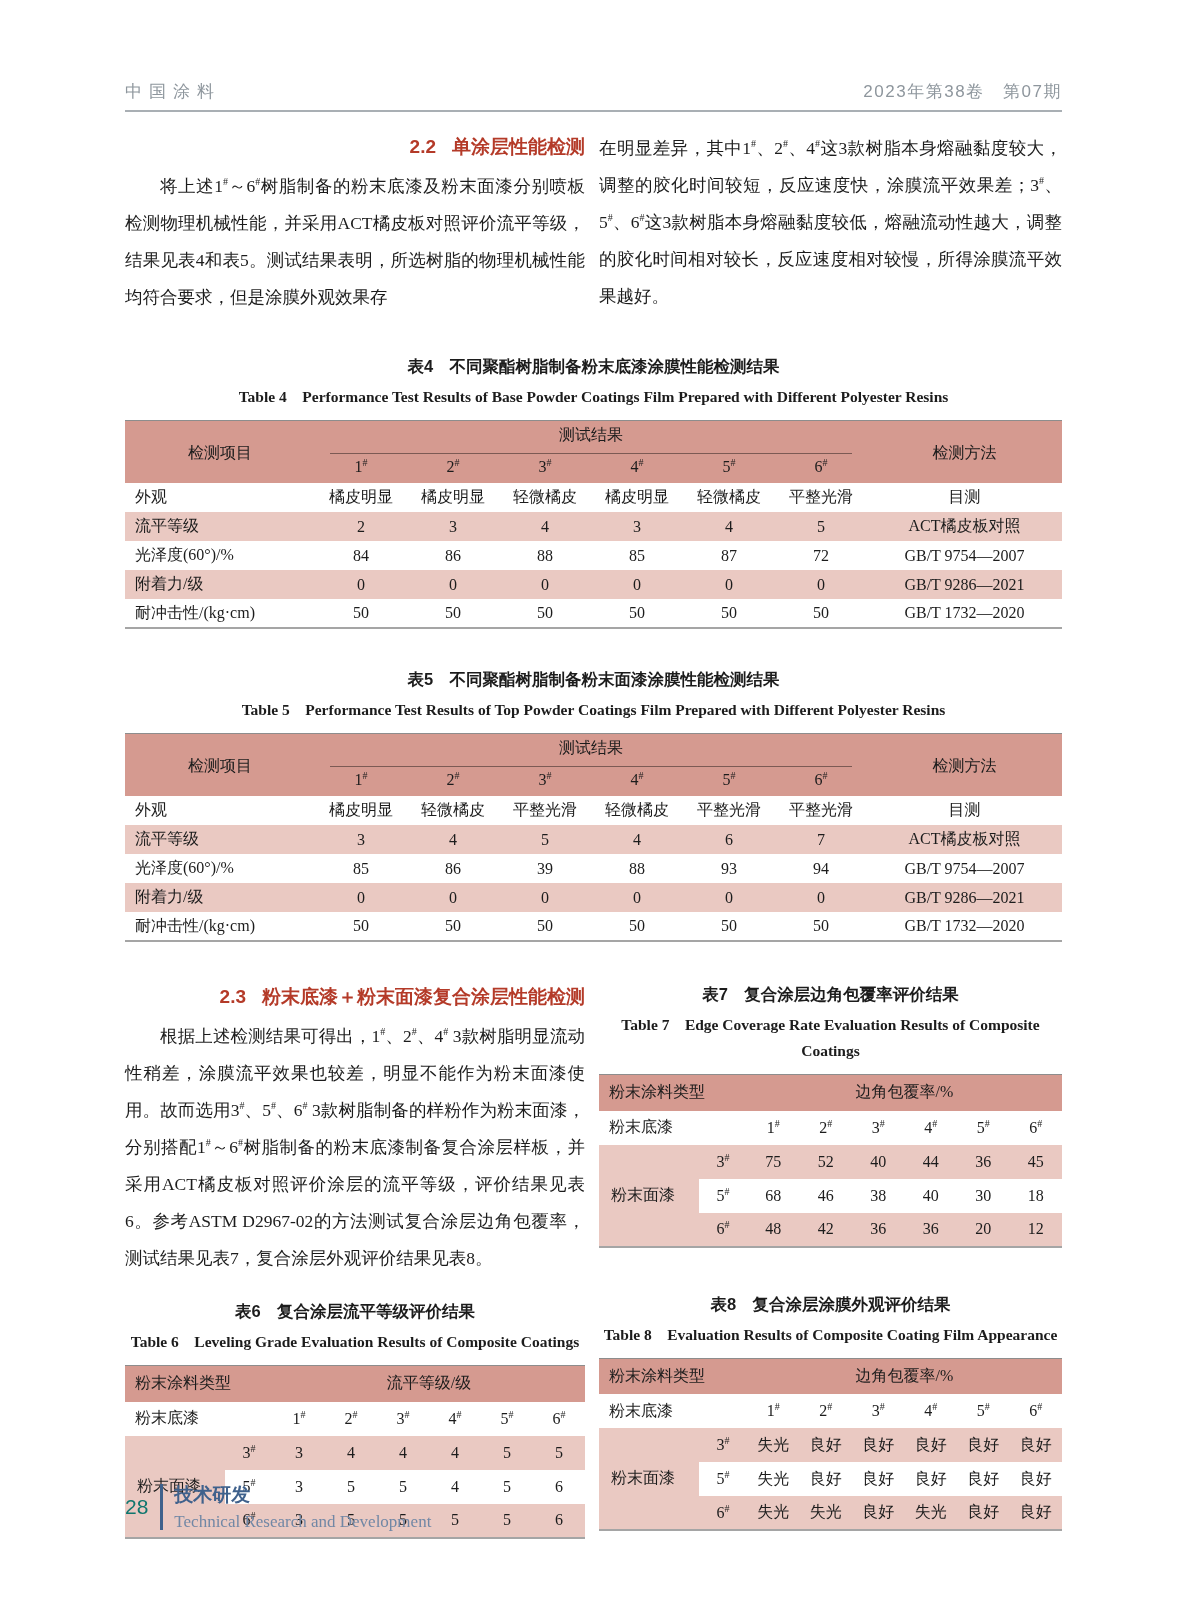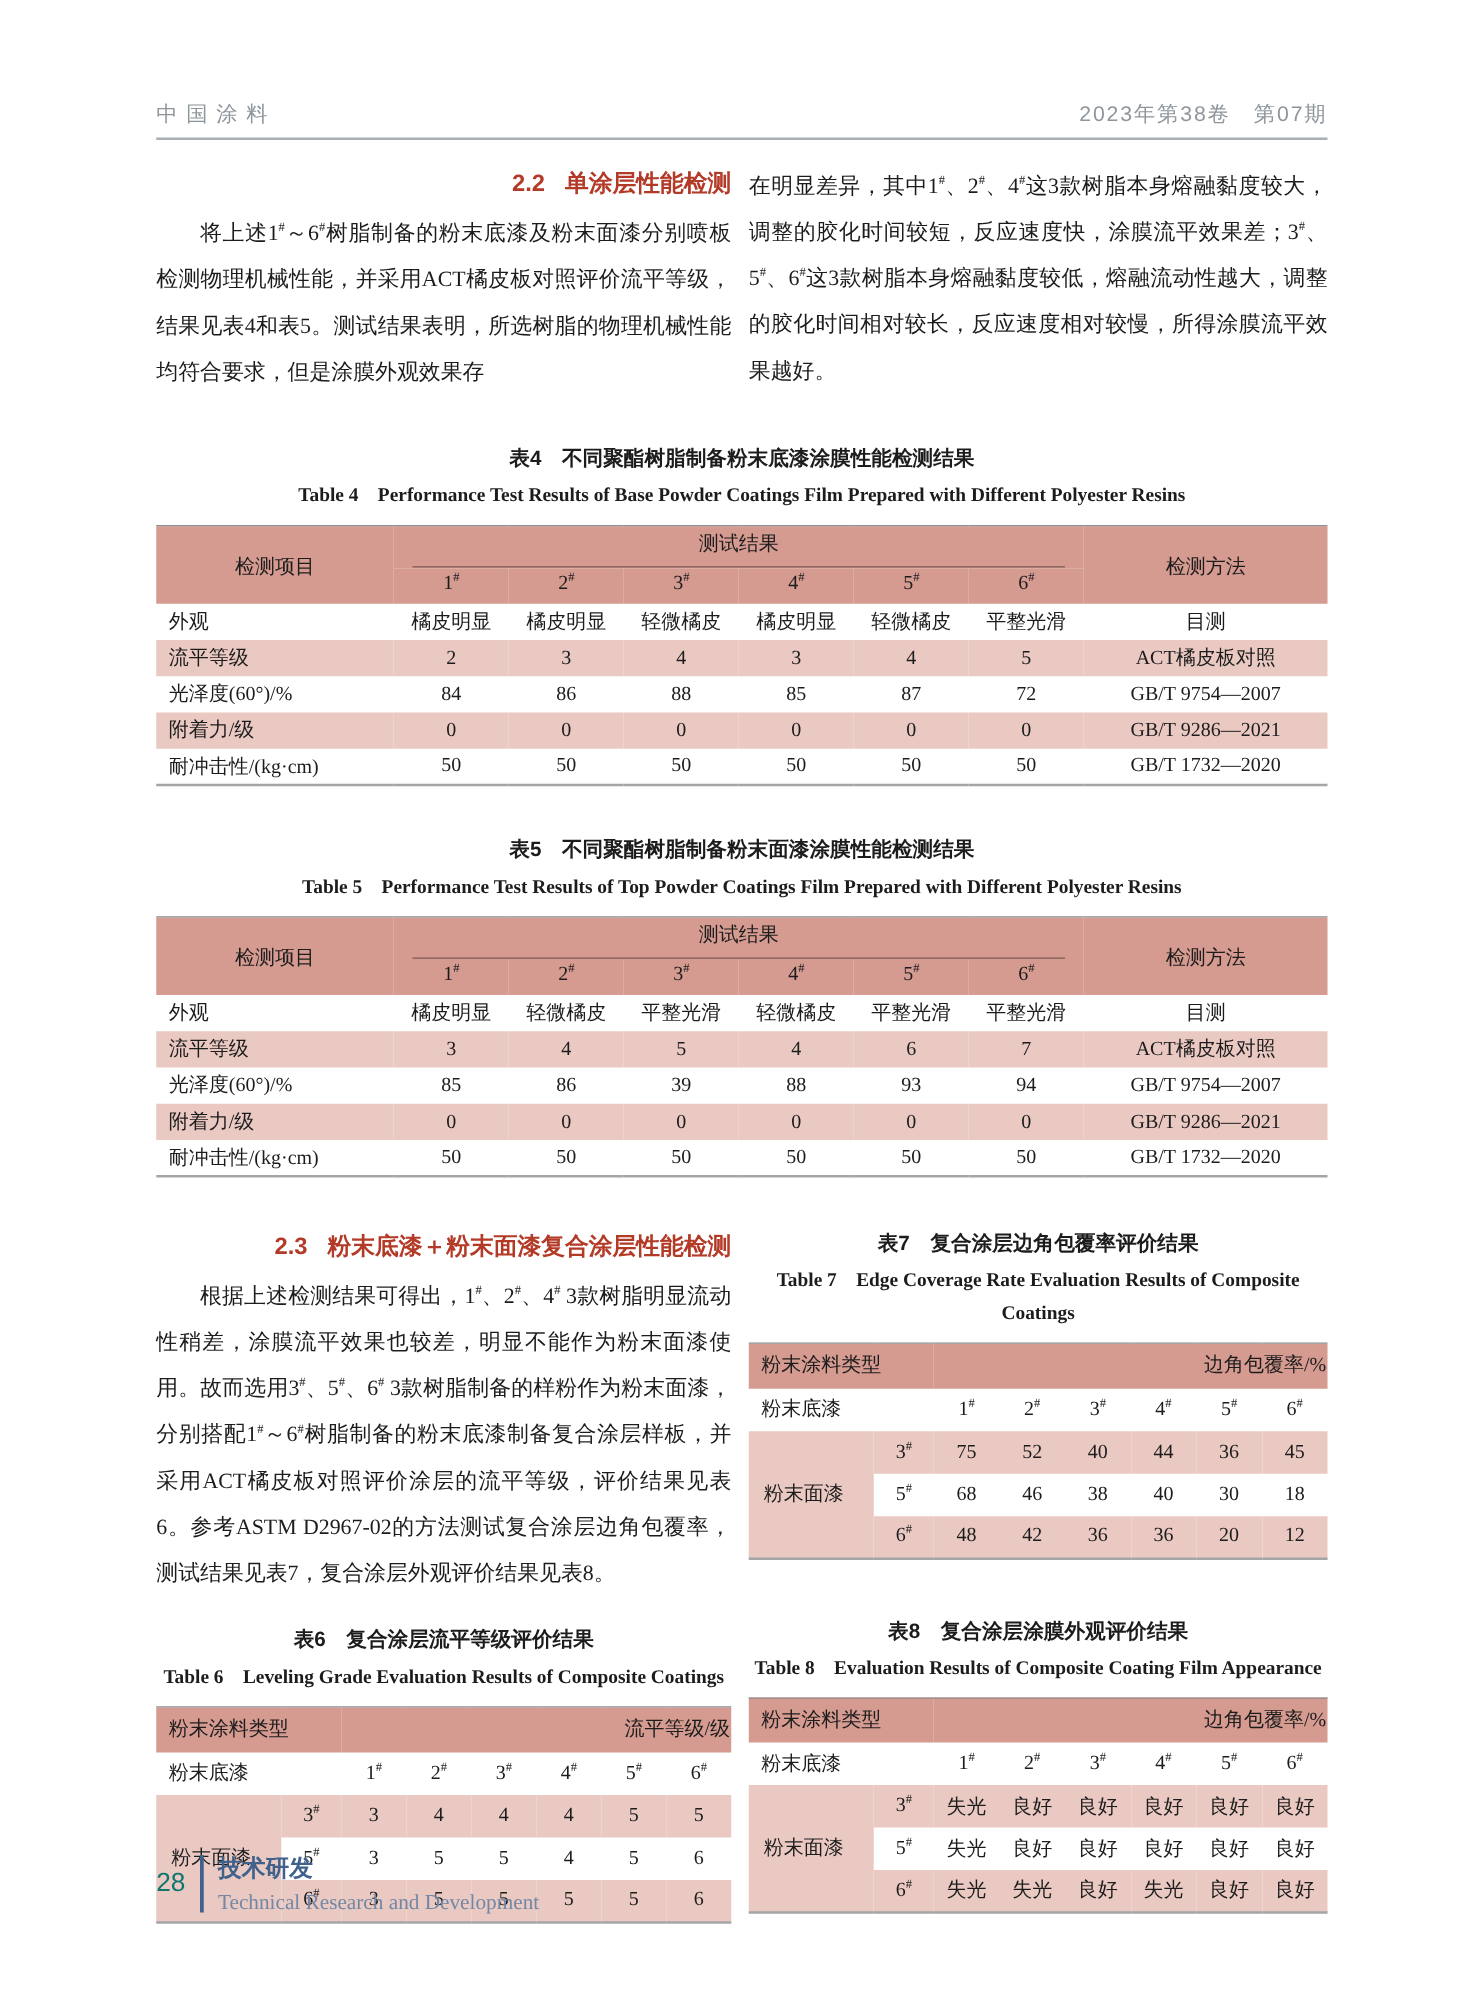--- a/index.html
+++ b/index.html
@@ -75,21 +75,21 @@
     display:block; margin:0 14px; padding-bottom:7px;
     border-bottom:1px solid #7c5a54;
   }
   table.perf tbody td { height:29px; text-align:center; }
   table.perf tbody td.item { text-align:left; padding-left:10px; }
   table.perf tr.shade td { background:#eac9c2; }
 
   
   table.comp thead th { background:#d59a90; height:36px;margin-left:16px; }
   table.comp .type-h   { text-align:left; padding-left:10px; width:148px; }
-  table.comp .metric-h { text-align:right; }
+  table.comp .metric-h { text-align:center; }
   table.comp td { height:34px; text-align:center; }
   table.comp td.gl  { text-align:left; padding-left:10px; }
   table.comp td.spacer { width:48px; }
   table.comp tr.shade td { background:#eac9c2; }
   table.comp td.blocklabel {
     background:#eac9c2; text-align:left; padding-left:12px; width:100px;
   }
 
   
   .footer {

